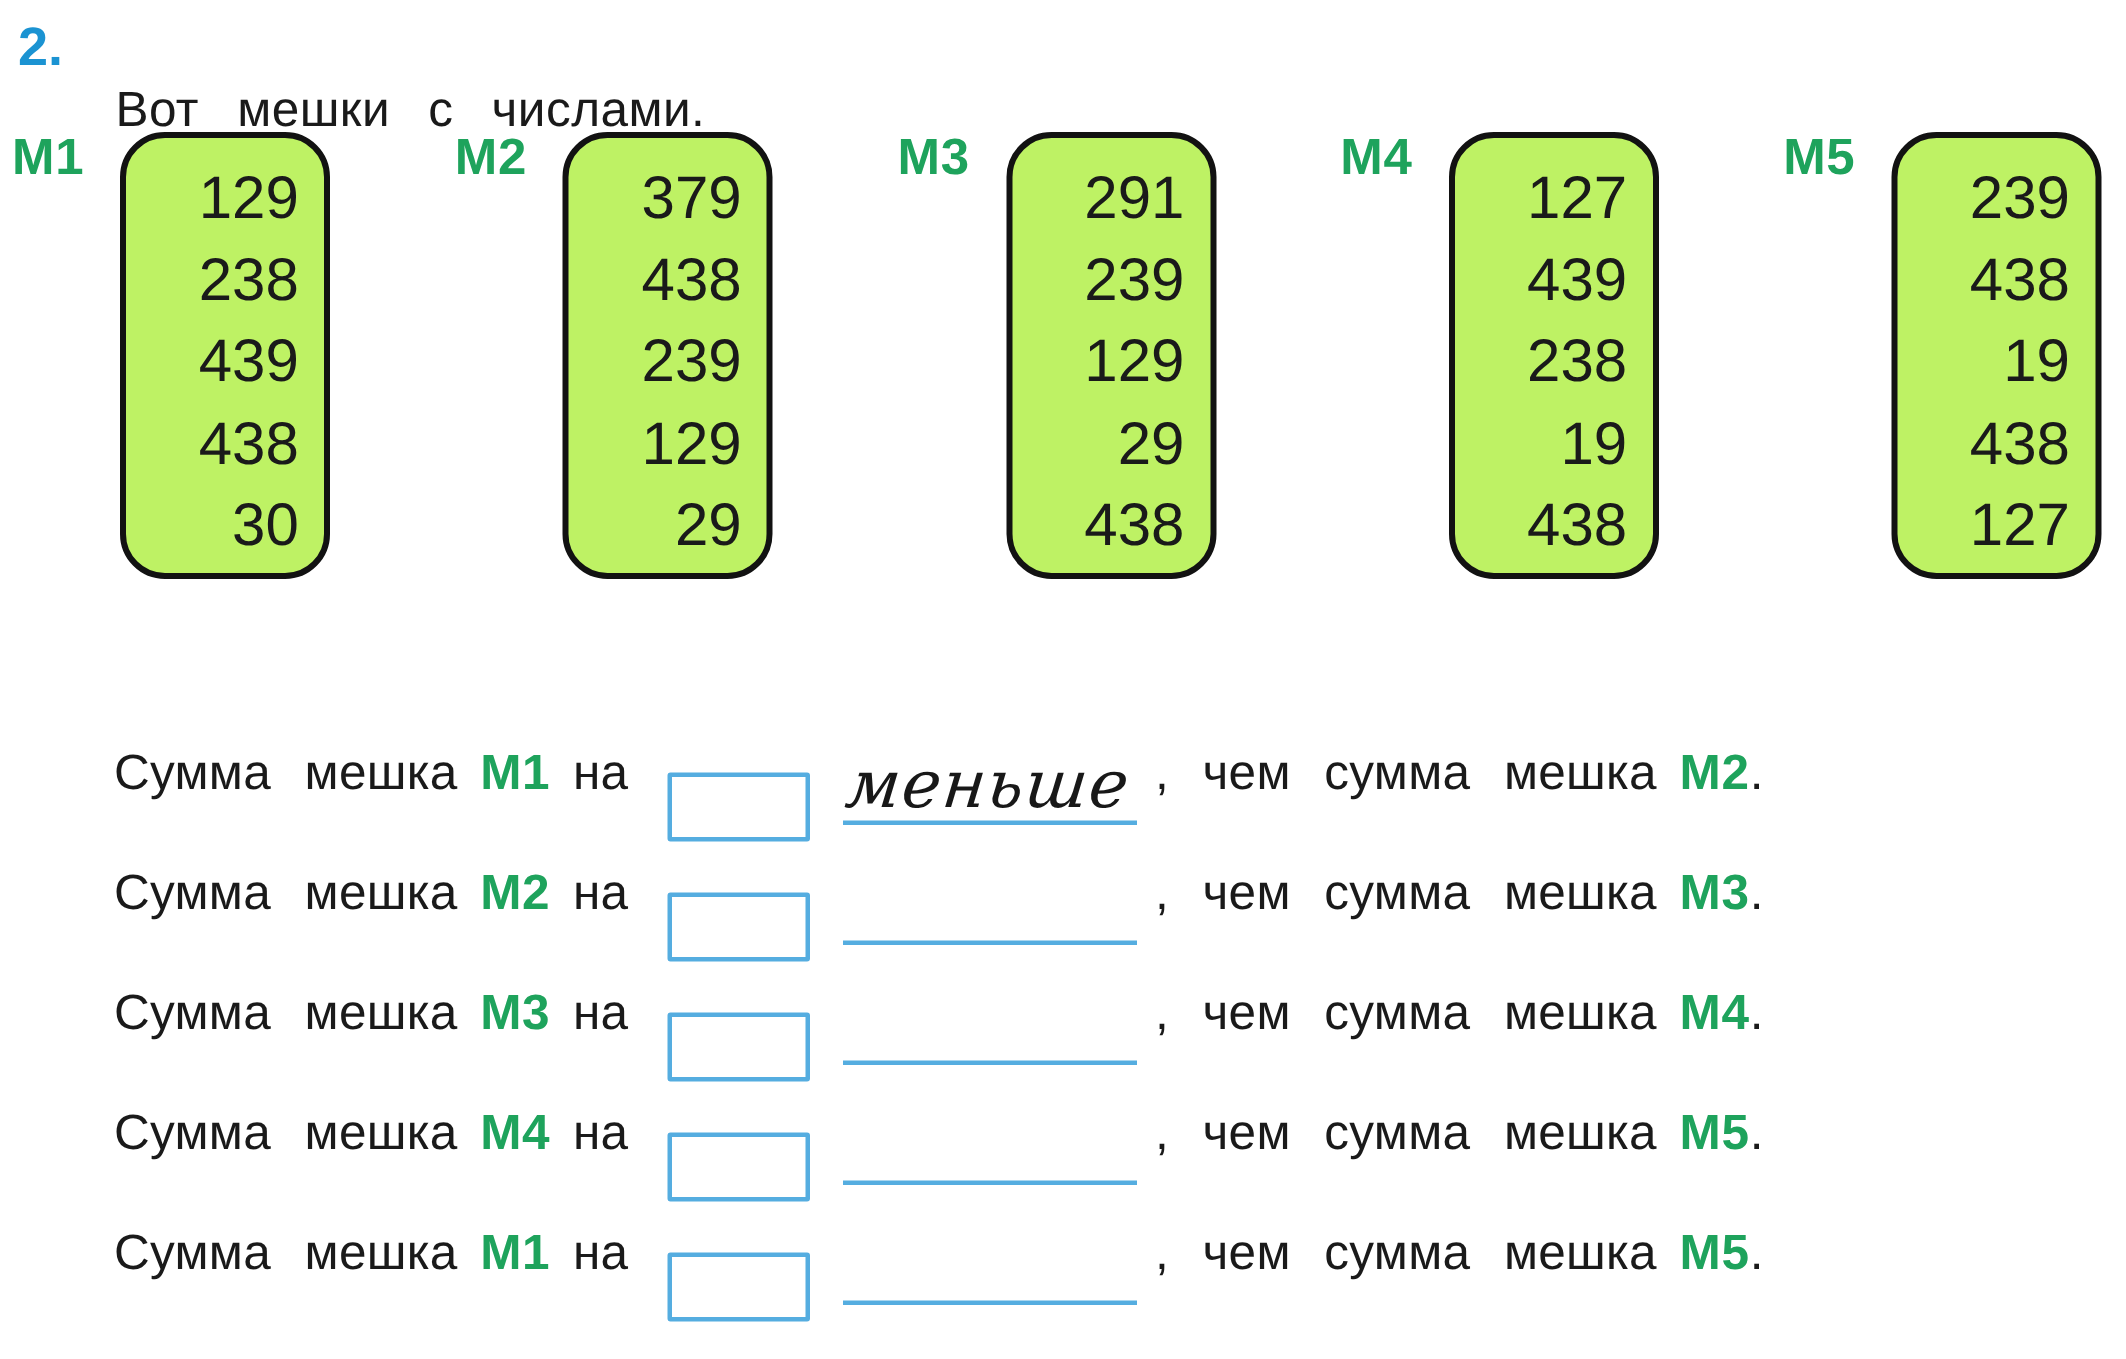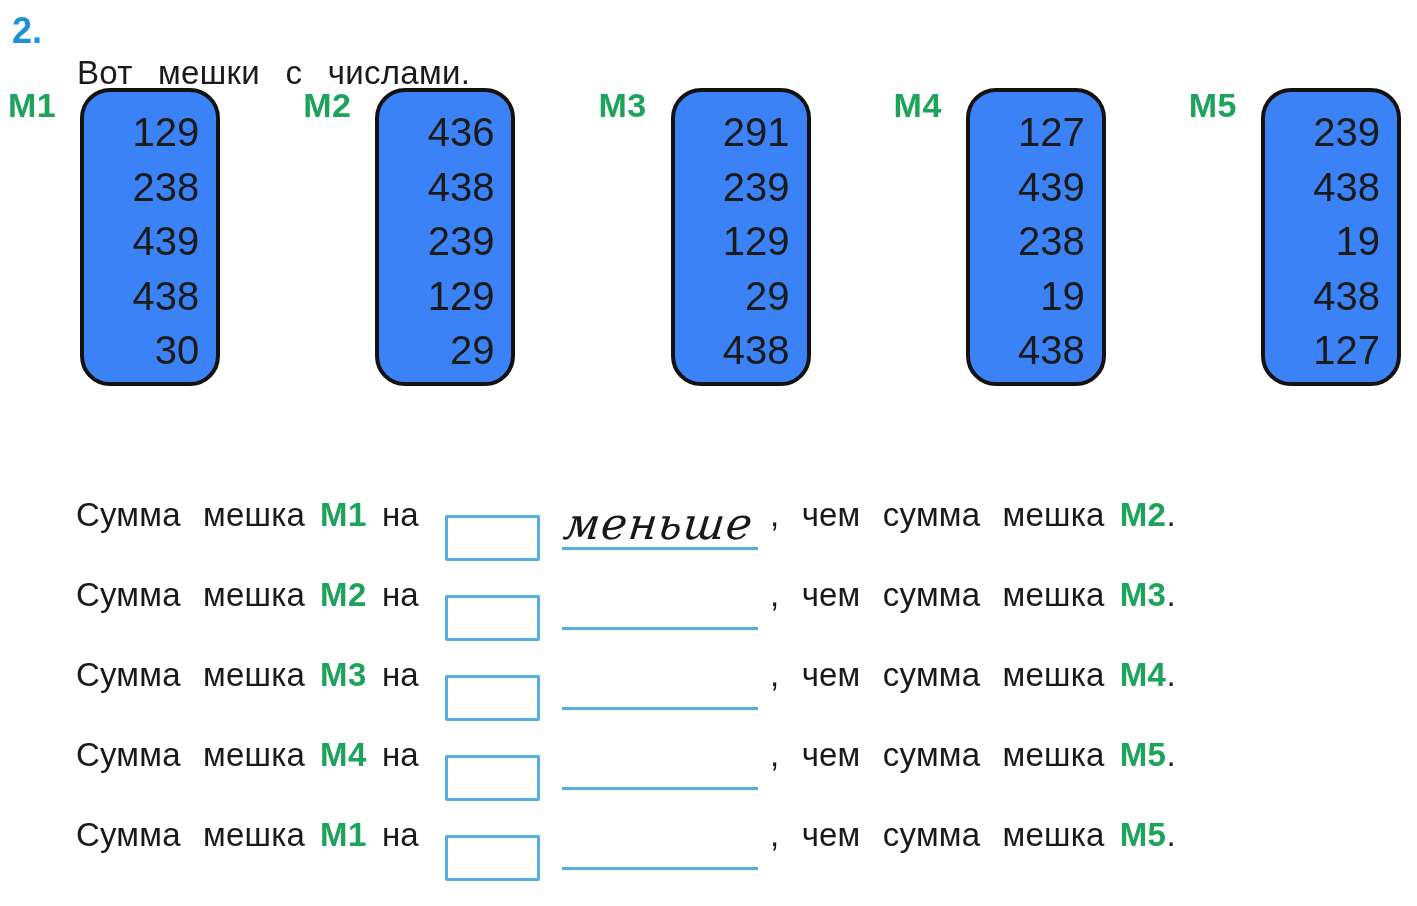--- a/index.html
+++ b/index.html
@@ -28,21 +28,21 @@
     display: flex; justify-content: space-between;
   }
   .bag-group { display: flex; align-items: flex-start; }
   .bag-label {
     font-size: 34px; font-weight: bold; color: #1ea35c;
     margin-right: 24px; margin-top: -2px; letter-spacing: 0.5px;
   }
   .bag {
     width: 140px; height: 298px;
     border: 4px solid #121212; border-radius: 30px;
-    background: #3b82f6;
+    background: #bef264;
     padding: 13px 17px 0 0;
     display: flex; flex-direction: column; align-items: flex-end;
   }
   .bag-num { font-size: 40px; line-height: 54.5px; color: #1a1a1a; }
 
   
   .instruction {
     position: absolute; top: 437px; left: 76px;
     font-size: 33px; color: #1a1a1a; word-spacing: 20px; letter-spacing: 0.2px;
     white-space: nowrap;
@@ -105,21 +105,21 @@
         <span class="bag-num">238</span>
         <span class="bag-num">439</span>
         <span class="bag-num">438</span>
         <span class="bag-num">30</span>
       </div>
     </div>
 
     <div class="bag-group">
       <span class="bag-label">М2</span>
       <div class="bag">
-        <span class="bag-num">436</span>
+        <span class="bag-num">379</span>
         <span class="bag-num">438</span>
         <span class="bag-num">239</span>
         <span class="bag-num">129</span>
         <span class="bag-num">29</span>
       </div>
     </div>
 
     <div class="bag-group">
       <span class="bag-label">М3</span>
       <div class="bag">

